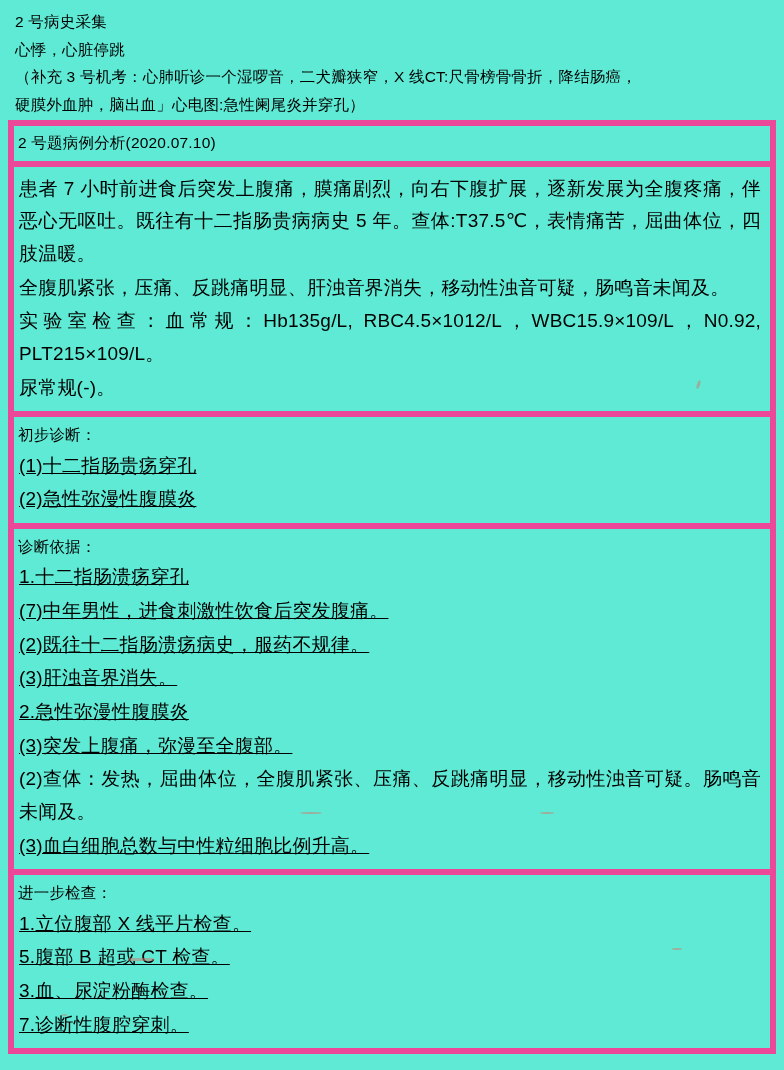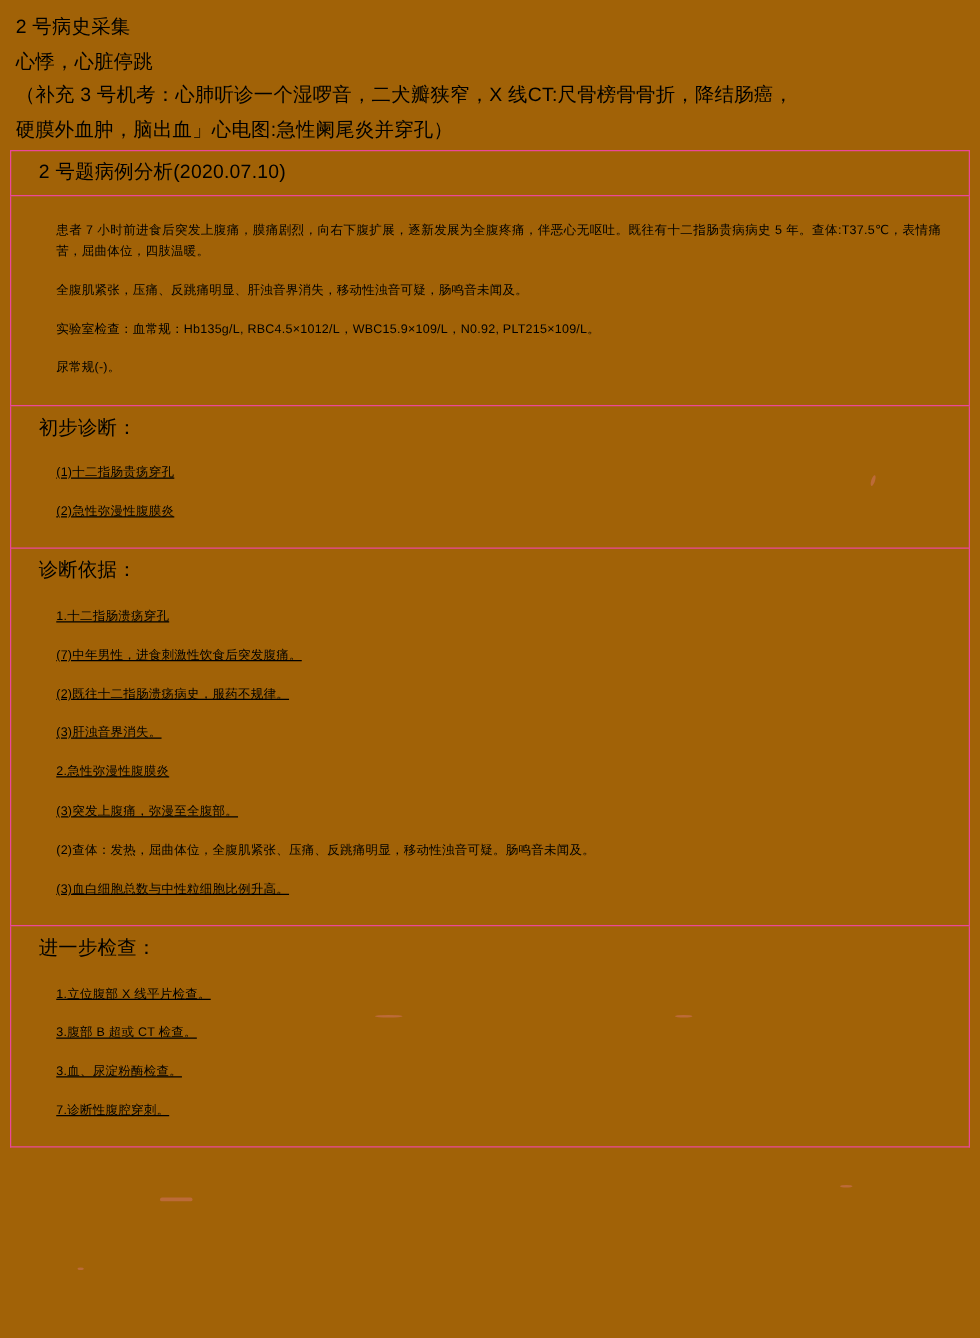--- a/index.html
+++ b/index.html
@@ -8,54 +8,54 @@
     background: #ffffff;
   }
   body {
     font-family: "Liberation Sans", "DejaVu Sans", sans-serif;
     color: #000000;
   }
   .page {
     width: 784px;
     min-height: 1070px;
     position: relative;
-    background: #a16207;
+    background: #5eead4;
     box-sizing: border-box;
     padding: 6px 8px 0 8px;
   }
   .doc-table {
     width: 768px;
     border-collapse: collapse;
     table-layout: fixed;
   }
   .doc-table td {
-    border: 1px solid #ec4899;
-    padding: 5px 8px 6px 22px;
+    border: 6px solid #ec4899;
+    padding: 5px 8px 6px 4px;
     vertical-align: top;
     font-size: 15.5px;
     line-height: 1.72;
     letter-spacing: 0.2px;
   }
   .head-cell {
     border: none !important;
     padding: 2px 4px 2px 4px !important;
   }
   .head-line {
     font-size: 15.5px;
     line-height: 1.78;
     white-space: pre-wrap;
   }
   .section-title {
     font-size: 15.5px;
     line-height: 1.7;
   }
   .para {
-    margin: 14px;
+    margin: 1px;
     padding: 0;
-    font-size: 10px;
+    font-size: 19px;
     line-height: 1.72;
     text-align: justify;
   }
   .title-row td {
     padding-top: 4px;
     padding-bottom: 4px;
   }
   .block-line {
     display: block;
     text-decoration: underline;
@@ -131,21 +131,21 @@
           <div class="para">(2)查体：发热，屈曲体位，全腹肌紧张、压痛、反跳痛明显，移动性浊音可疑。肠鸣音未闻及。</div>
           <div class="para block-line">(3)血白细胞总数与中性粒细胞比例升高。</div>
         </td>
       </tr>
 
 
       <tr>
         <td>
           <div class="section-title">进一步检查：</div>
           <div class="para block-line">1.立位腹部 X 线平片检查。</div>
-          <div class="para block-line">3.腹部 B 超或 CT 检查。</div>
+          <div class="para block-line">5.腹部 B 超或 CT 检查。</div>
           <div class="para block-line">3.血、尿淀粉酶检查。</div>
           <div class="para block-line">7.诊断性腹腔穿刺。</div>
         </td>
       </tr>
 
     </tbody>
   </table>
 </div>
 
 </body></html>

